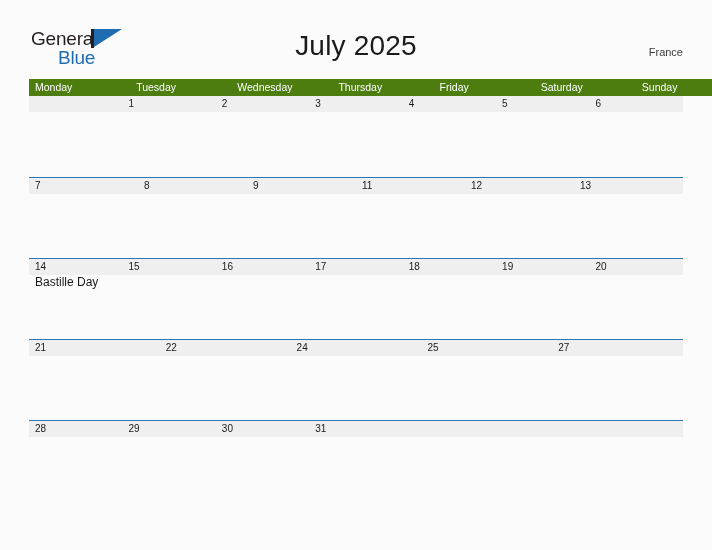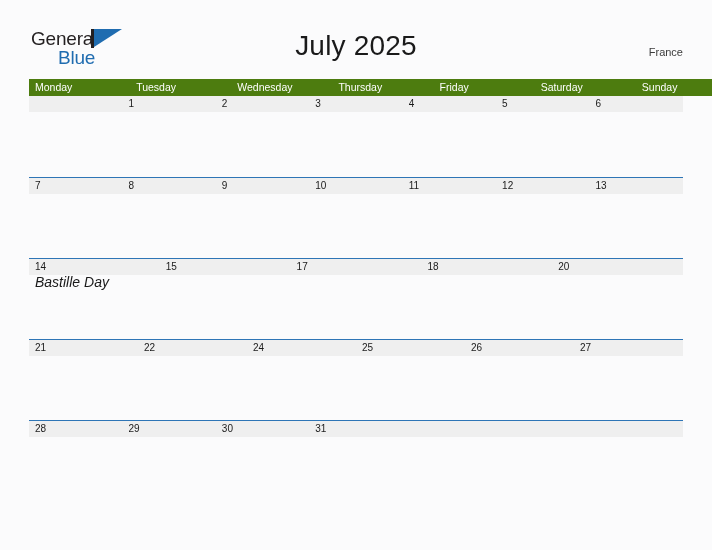--- a/index.html
+++ b/index.html
@@ -151,25 +151,24 @@
     left: 6px;
     top: 1px;
     font-size: 10px;
     line-height: 14px;
     color: #1a1a1a;
   }
   .day-event {
     position: absolute;
     left: 6px;
     top: 17px;
-    font-size: 14px;
+    font-size: 12px;
     line-height: 12px;
     color: #1a1a1a;
     white-space: nowrap;
-    font-style: italic;
   }
 </style>
 </head>
 <body>
 
 <div class="page">
 
   <div class="header">
 
     <div class="logo">
@@ -240,24 +239,20 @@
         </div>
         <div class="day-cell">
           <span class="day-num">8</span>
           <span class="day-event"></span>
         </div>
         <div class="day-cell">
           <span class="day-num">9</span>
           <span class="day-event"></span>
         </div>
         <div class="day-cell">
-          <span class="day-num">10</span>
-          <span class="day-event"></span>
-        </div>
-        <div class="day-cell">
           <span class="day-num">11</span>
           <span class="day-event"></span>
         </div>
         <div class="day-cell">
           <span class="day-num">12</span>
           <span class="day-event"></span>
         </div>
         <div class="day-cell">
           <span class="day-num">13</span>
           <span class="day-event"></span>
@@ -270,28 +265,36 @@
       <div class="day-cells">
         <div class="day-cell">
           <span class="day-num">14</span>
           <span class="day-event">Bastille Day</span>
         </div>
         <div class="day-cell">
           <span class="day-num">15</span>
           <span class="day-event"></span>
         </div>
         <div class="day-cell">
+          <span class="day-num">16</span>
+          <span class="day-event"></span>
+        </div>
+        <div class="day-cell">
           <span class="day-num">17</span>
           <span class="day-event"></span>
         </div>
         <div class="day-cell">
           <span class="day-num">18</span>
           <span class="day-event"></span>
         </div>
         <div class="day-cell">
+          <span class="day-num">19</span>
+          <span class="day-event"></span>
+        </div>
+        <div class="day-cell">
           <span class="day-num">20</span>
           <span class="day-event"></span>
         </div>
       </div>
     </div>
 
     <div class="week-row">
       <div class="day-band"></div>
       <div class="day-cells">
         <div class="day-cell">
@@ -301,24 +304,20 @@
         <div class="day-cell">
           <span class="day-num">22</span>
           <span class="day-event"></span>
         </div>
         <div class="day-cell">
           <span class="day-num">24</span>
           <span class="day-event"></span>
         </div>
         <div class="day-cell">
           <span class="day-num">25</span>
-          <span class="day-event"></span>
-        </div>
-        <div class="day-cell">
-          <span class="day-num">26</span>
           <span class="day-event"></span>
         </div>
         <div class="day-cell">
           <span class="day-num">27</span>
           <span class="day-event"></span>
         </div>
       </div>
     </div>
 
     <div class="week-row">

